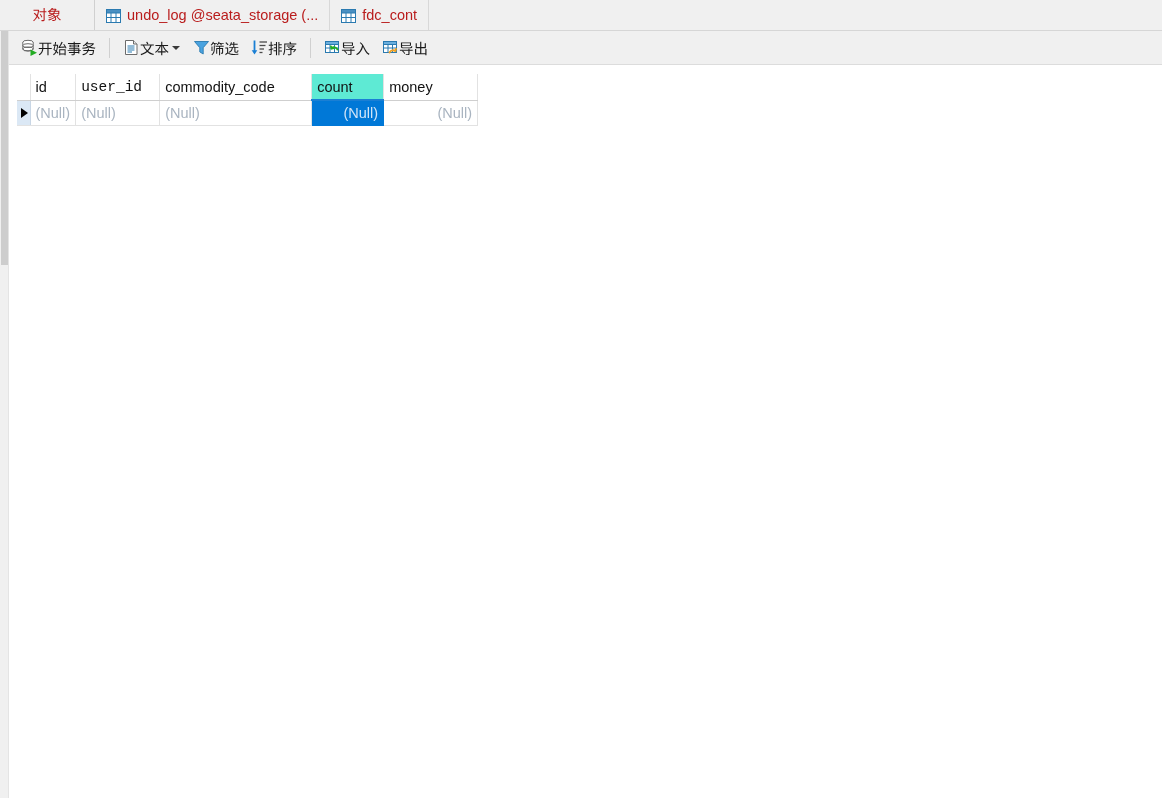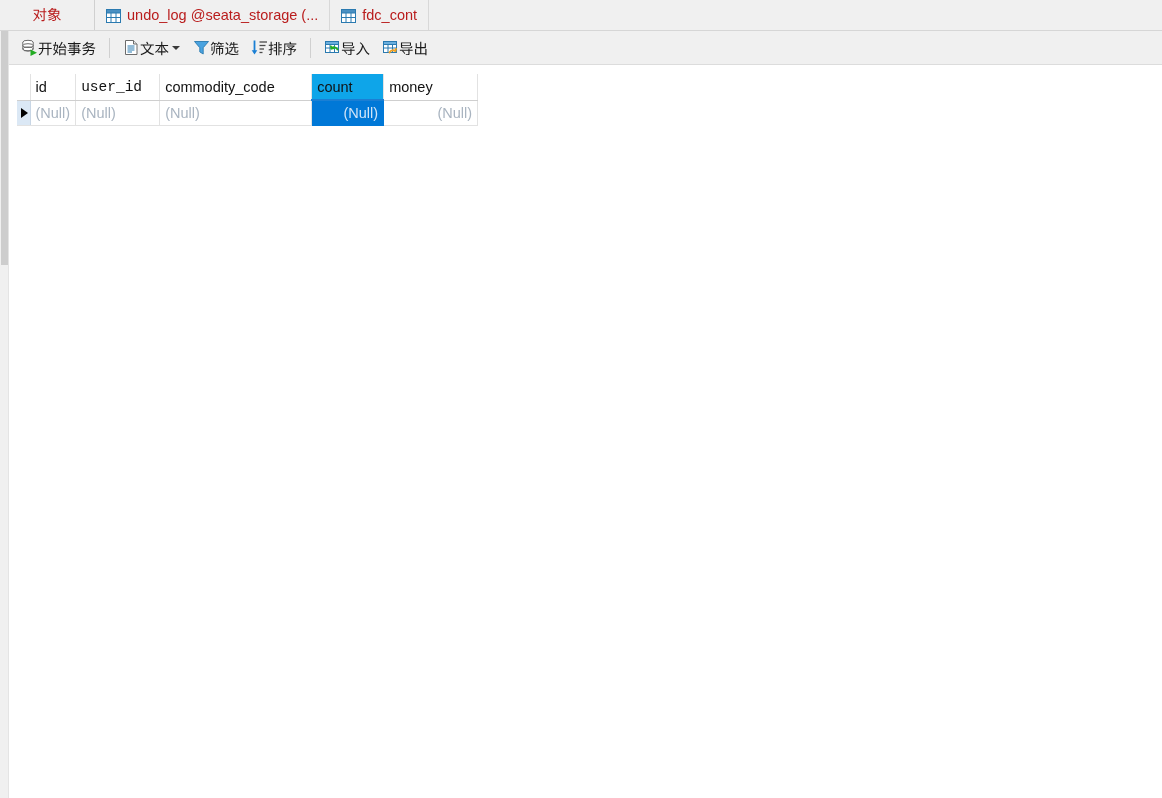--- a/index.html
+++ b/index.html
@@ -179,21 +179,21 @@
     height: 26px;
   }
   .col-gutter { width: 13px; padding: 0; background: #f0f0f0; border-right: 1px solid #d4d4d4; }
   .col-id { width: 43px; }
   .col-user { width: 84px; font-family: Liberation Mono, monospace; }
   .col-commodity { width: 152px; }
   .col-count { width: 72px; }
   .col-money { width: 94px; }
 
   th.hl {
-    background: #0ea5e9;
+    background: #5eead4;
     border-bottom: 2px solid #1a7fd4;
   }
 
   td.rowhdr {
     background: #dbe8f5;
     border-right: 1px solid #c8d6e5;
     padding: 0;
     position: relative;
   }
   .rowarrow {

